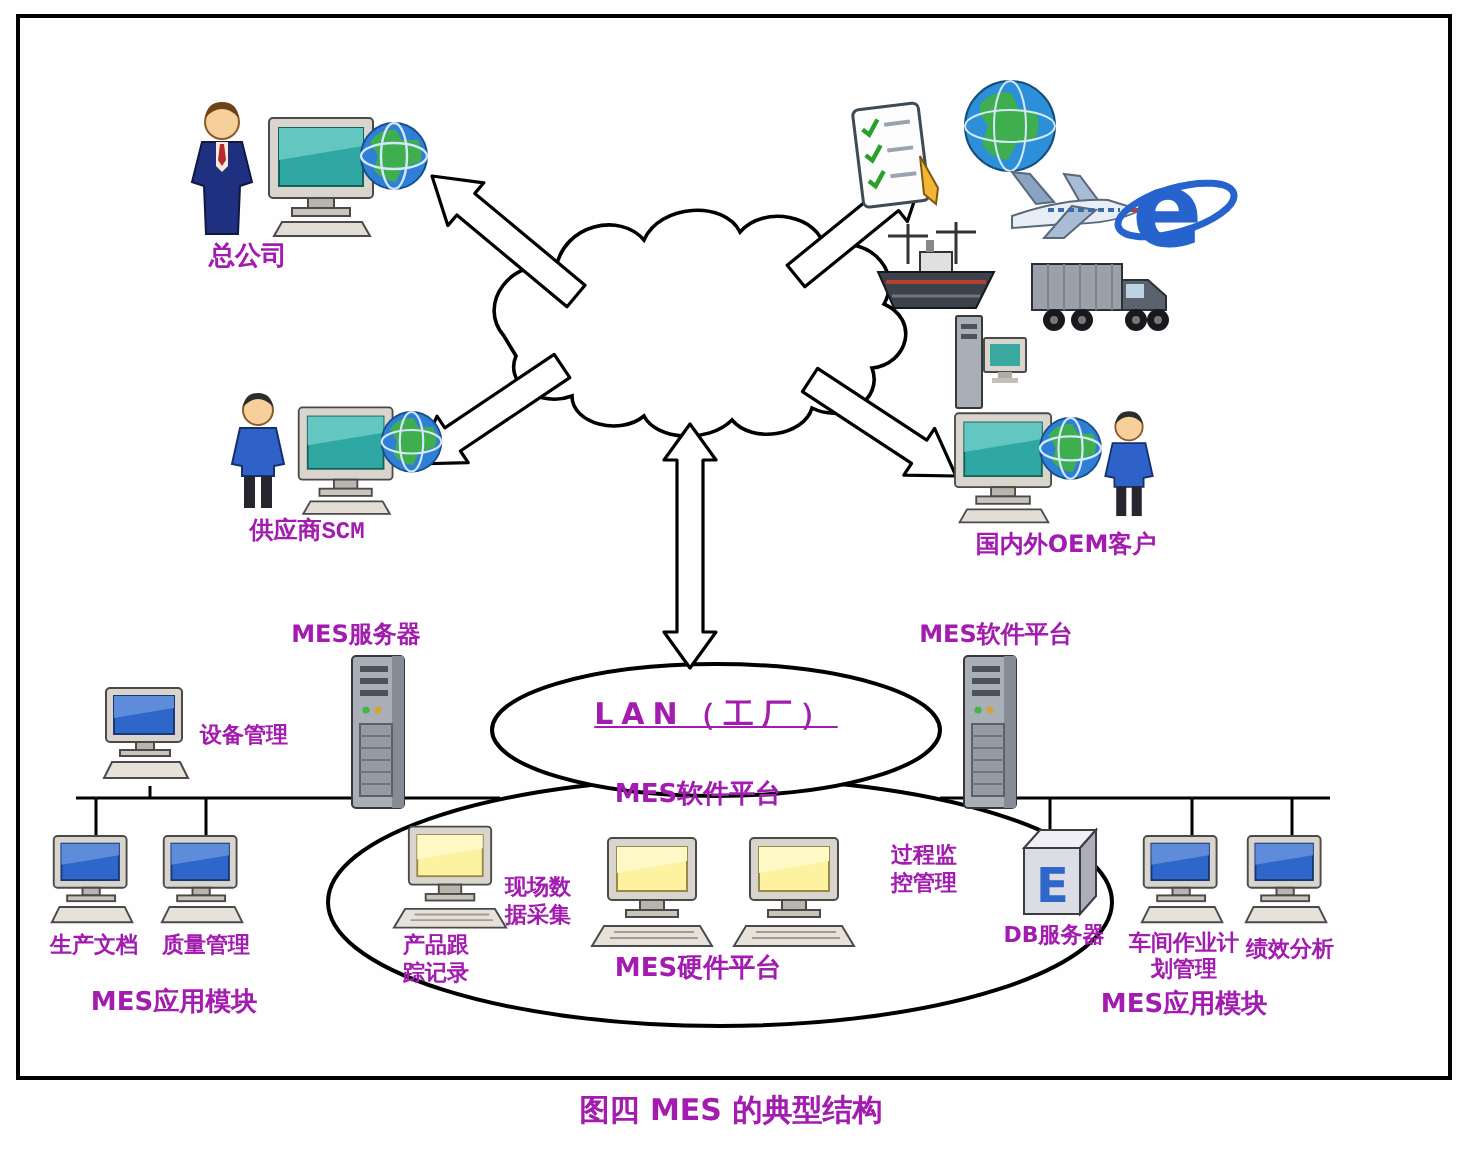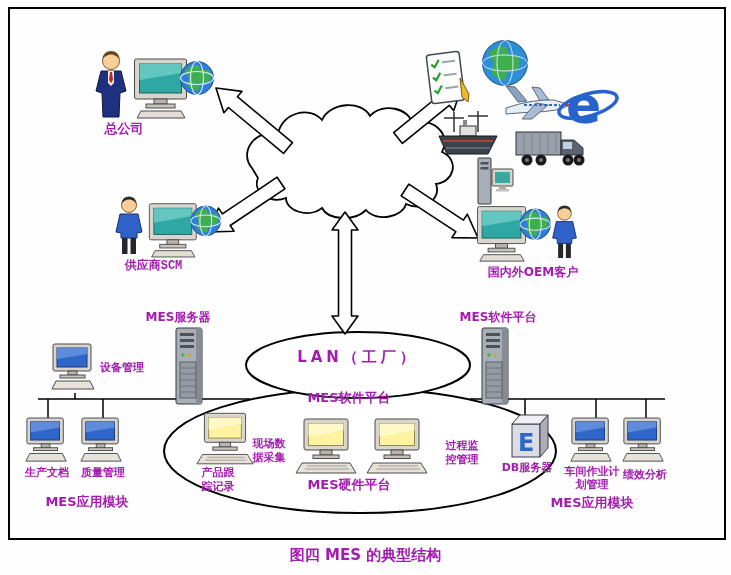--- a/index.html
+++ b/index.html
@@ -7,21 +7,21 @@
   #canvas { position:relative; width:731px; height:575px; background:#fefefe; overflow:hidden; }
   #frame { position:absolute; left:8px; top:7px; width:718px; height:533px; border:2px solid #000; background:transparent; z-index:0; }
   #overlay { position:absolute; left:0; top:0; z-index:1; }
   .icon { position:absolute; z-index:2; }
   .icon svg { display:block; width:100%; height:100%; }
   .lbl { position:absolute; z-index:3; color:#a21caf; font-weight:bold; text-align:center; line-height:1.25; }
   .s11 { font-size:11px; line-height:14px; }
   .s12 { font-size:12px; }
   .s13 { font-size:13px; }
   #internet-label { font-size:17px; color:#b7c0c9; letter-spacing:1px; font-style:normal; }
-  #lan-label { font-size:15px; letter-spacing:4px; }
+  #lan-label { font-size:15px; letter-spacing:4px;text-decoration:underline; }
   #caption { font-size:15px; }
   #defs-holder { position:absolute; width:0; height:0; overflow:hidden; }
 </style>
 </head>
 <body>
 
 <svg id="defs-holder" aria-hidden="true">
   <defs>
     <symbol id="sym-computer-globe" viewBox="0 0 82 66">
       <rect x="1.5" y="5" width="52" height="40" rx="2" fill="#d9d5cd" stroke="#4a4a4a"></rect>
@@ -289,21 +289,21 @@
 
   <div class="lbl s13" style="left:86px; top:121px; width:76px;">总公司</div>
   <div class="lbl s12" style="left:106px; top:259px; width:95px;font-family:Liberation Mono, monospace;">供应商SCM</div>
   <div class="lbl s12" style="left:477px; top:265px; width:112px;">国内外OEM客户</div>
   <div class="lbl s12" style="left:137px; top:310px; width:82px;">MES服务器</div>
   <div class="lbl s12" style="left:457px; top:310px; width:82px;">MES软件平台</div>
   <div class="lbl" id="lan-label" style="left:258px; top:348px; width:200px;">LAN（工厂）</div>
   <div class="lbl s13" style="left:288px; top:390px; width:122px;">MES软件平台</div>
   <div class="lbl s13" style="left:288px; top:477px; width:122px;">MES硬件平台</div>
   <div class="lbl s11" style="left:250px; top:417px; width:38px;margin-top:20px;">现场数据采集</div>
-  <div class="lbl s11" style="left:443px; top:439px; width:38px;">过程监控管理</div>
+  <div class="lbl s11" style="left:443px; top:421px; width:38px;">过程监控管理</div>
   <div class="lbl s11" style="left:199px; top:466px; width:38px;">产品跟踪记录</div>
   <div class="lbl s11" style="left:97px; top:361px; width:50px;">设备管理</div>
   <div class="lbl s11" style="left:20px; top:466px; width:54px;">生产文档</div>
   <div class="lbl s11" style="left:76px; top:466px; width:54px;">质量管理</div>
   <div class="lbl s11" style="left:497px; top:461px; width:60px;">DB服务器</div>
   <div class="lbl s11" style="left:562px; top:465px; width:60px; line-height:13px;">车间作业计划管理</div>
   <div class="lbl s11" style="left:617px; top:468px; width:56px;">绩效分析</div>
   <div class="lbl s13" style="left:28px; top:494px; width:118px;">MES应用模块</div>
   <div class="lbl s13" style="left:533px; top:495px; width:118px;">MES应用模块</div>
   <div class="lbl" id="caption" style="left:0px; top:546px; width:731px;">图四 MES 的典型结构</div>

